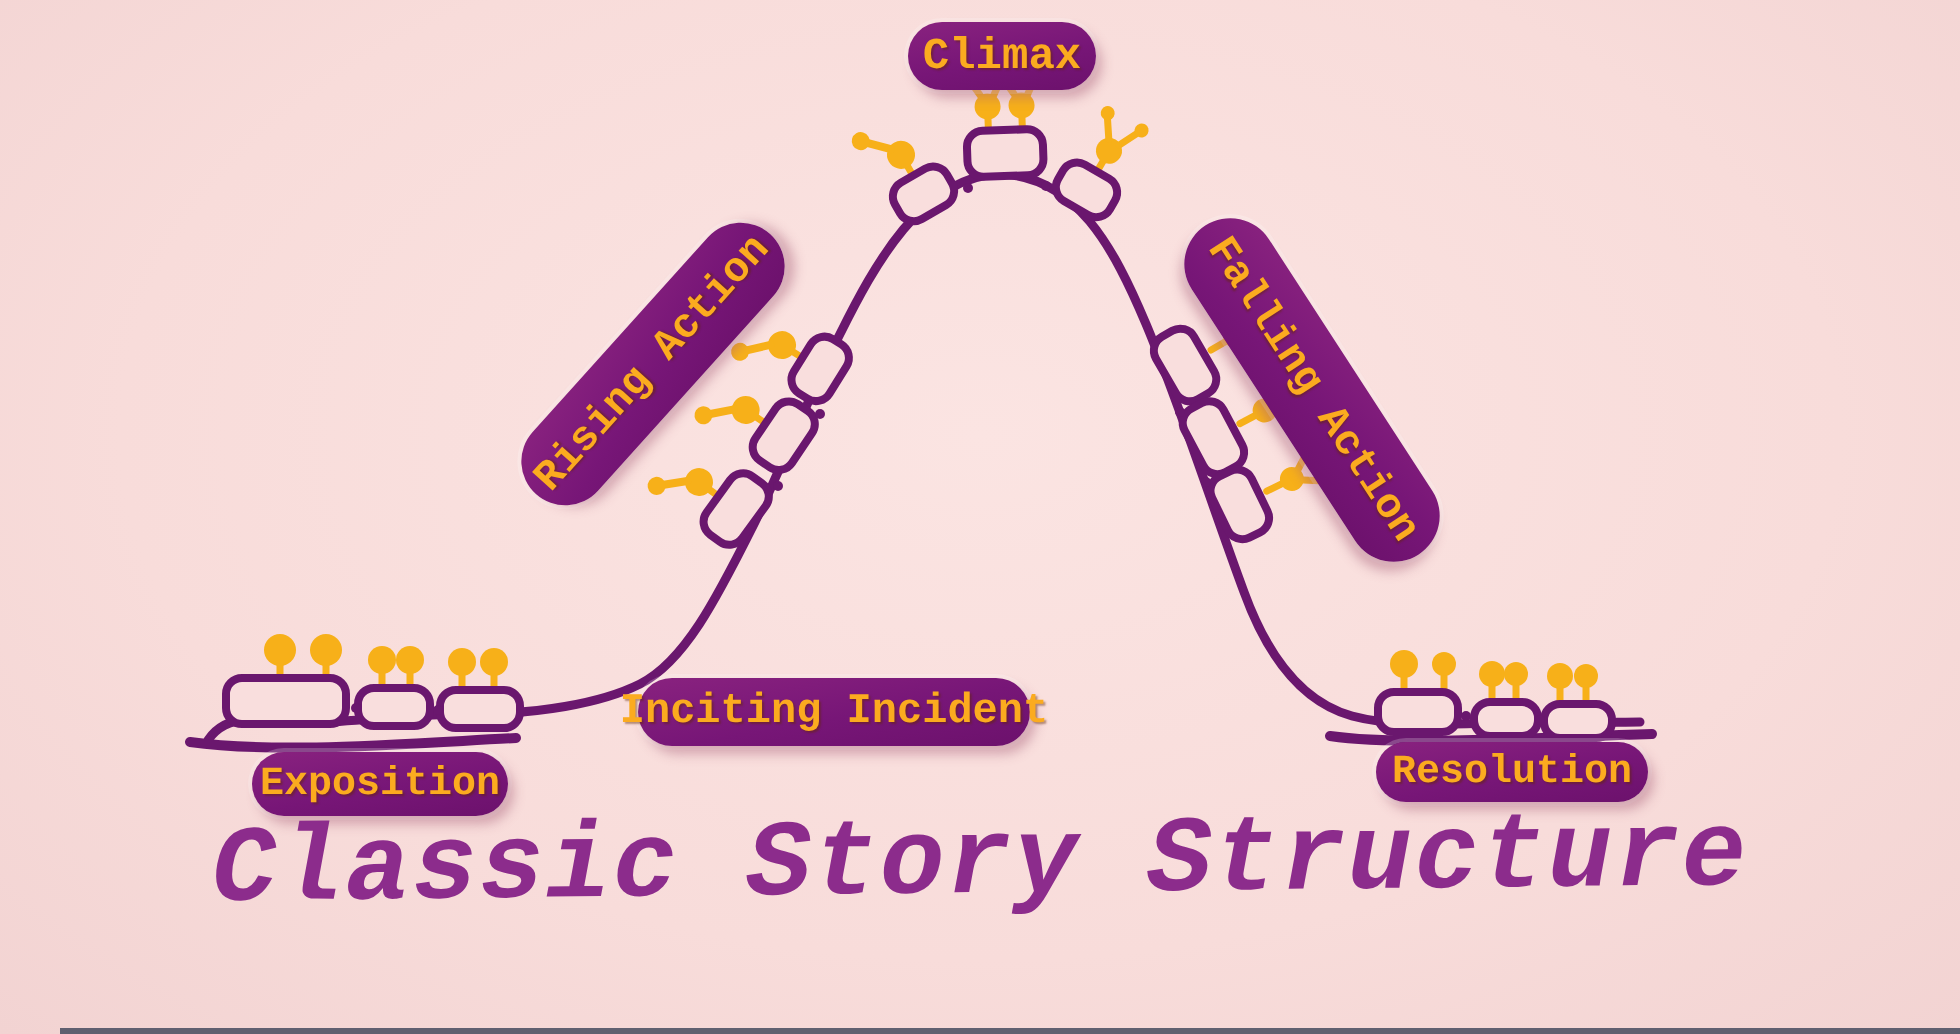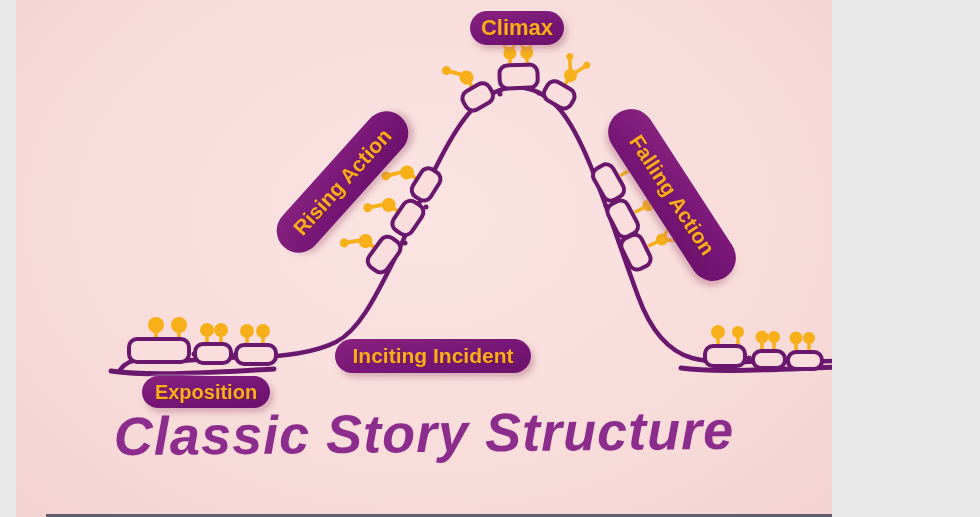--- a/index.html
+++ b/index.html
@@ -1,21 +1,20 @@
 <!DOCTYPE html>
 <html><head>
 <meta charset="utf-8">
 <style>
   html,body{margin:0;padding:0;background:#e8e8e8;}
   .stage{
-    position:relative;width:816px;height:517px;overflow:hidden;
+    position:relative;width:980px;height:517px;overflow:hidden;
     background:#f9dedd;
     background-image:radial-gradient(ellipse at 50% 42%, #fbe4e2 0%, #f8dcda 62%, #f2d3d2 100%);
-    font-family:Liberation Sans, sans-serif;
-    margin-left:16px;
+    font-family:Liberation Mono, monospace;
   }
   svg{position:absolute;left:0;top:0;}
   .pill{
     position:absolute;display:flex;align-items:center;justify-content:center;
     background:linear-gradient(170deg,#89227f 0%,#771677 55%,#6c116c 100%);
     color:#fbab1f;font-weight:bold;border-radius:999px;white-space:nowrap;
     box-shadow:3px 4px 6px rgba(167,94,120,0.45), 0 0 0 2px rgba(255,255,255,0.22);
     text-shadow:1px 1px 1px rgba(100,40,0,0.45);
   }
   .pill-climax{left:454px;top:11px;width:94px;height:34px;font-size:22px;}
@@ -188,17 +187,18 @@
         <circle cx="590" cy="206" r="2.5" fill="#6a176e"></circle>
         <circle cx="603" cy="241" r="2.5" fill="#6a176e"></circle>
       </g>
   </svg>
 
   <div class="pill pill-climax">Climax</div>
   <div class="pill pill-rising">Rising Action</div>
   <div class="pill pill-falling">Falling Action</div>
   <div class="pill pill-exposition">Exposition</div>
   <div class="pill pill-inciting">Inciting Incident</div>
+  <div class="pill pill-resolution">Resolution</div>
 
   <div class="title">Classic Story Structure</div>
 
   <div class="bottom-edge"></div>
 </div>
 
 </body></html>

